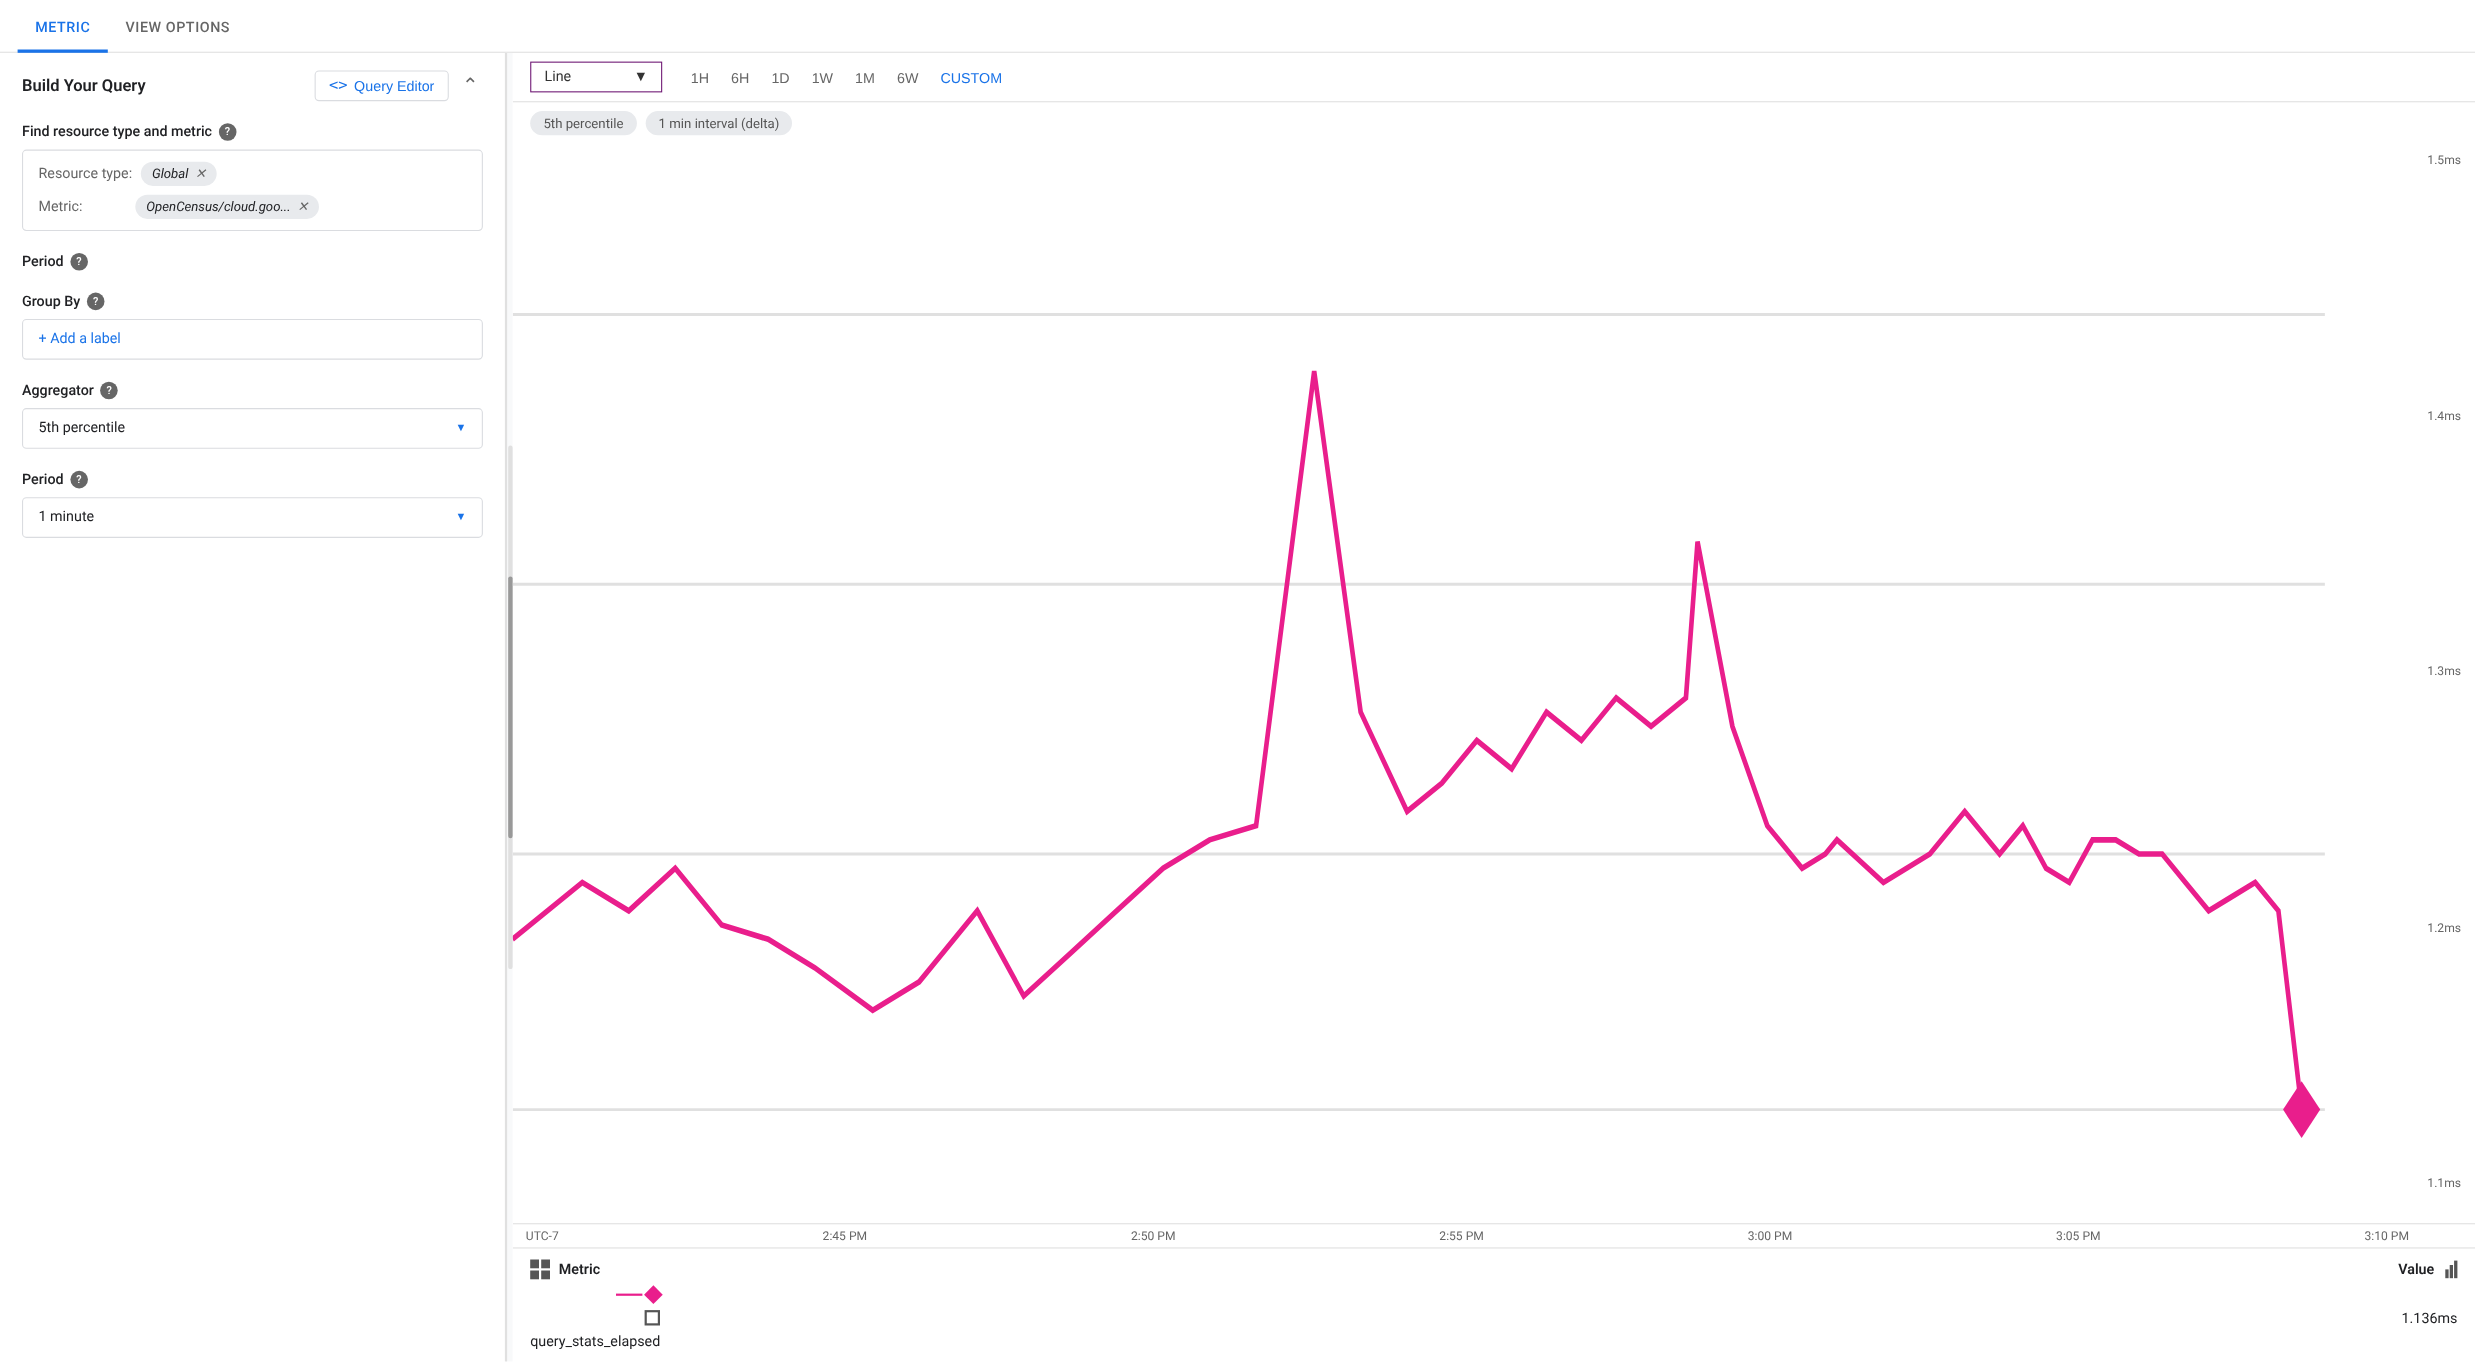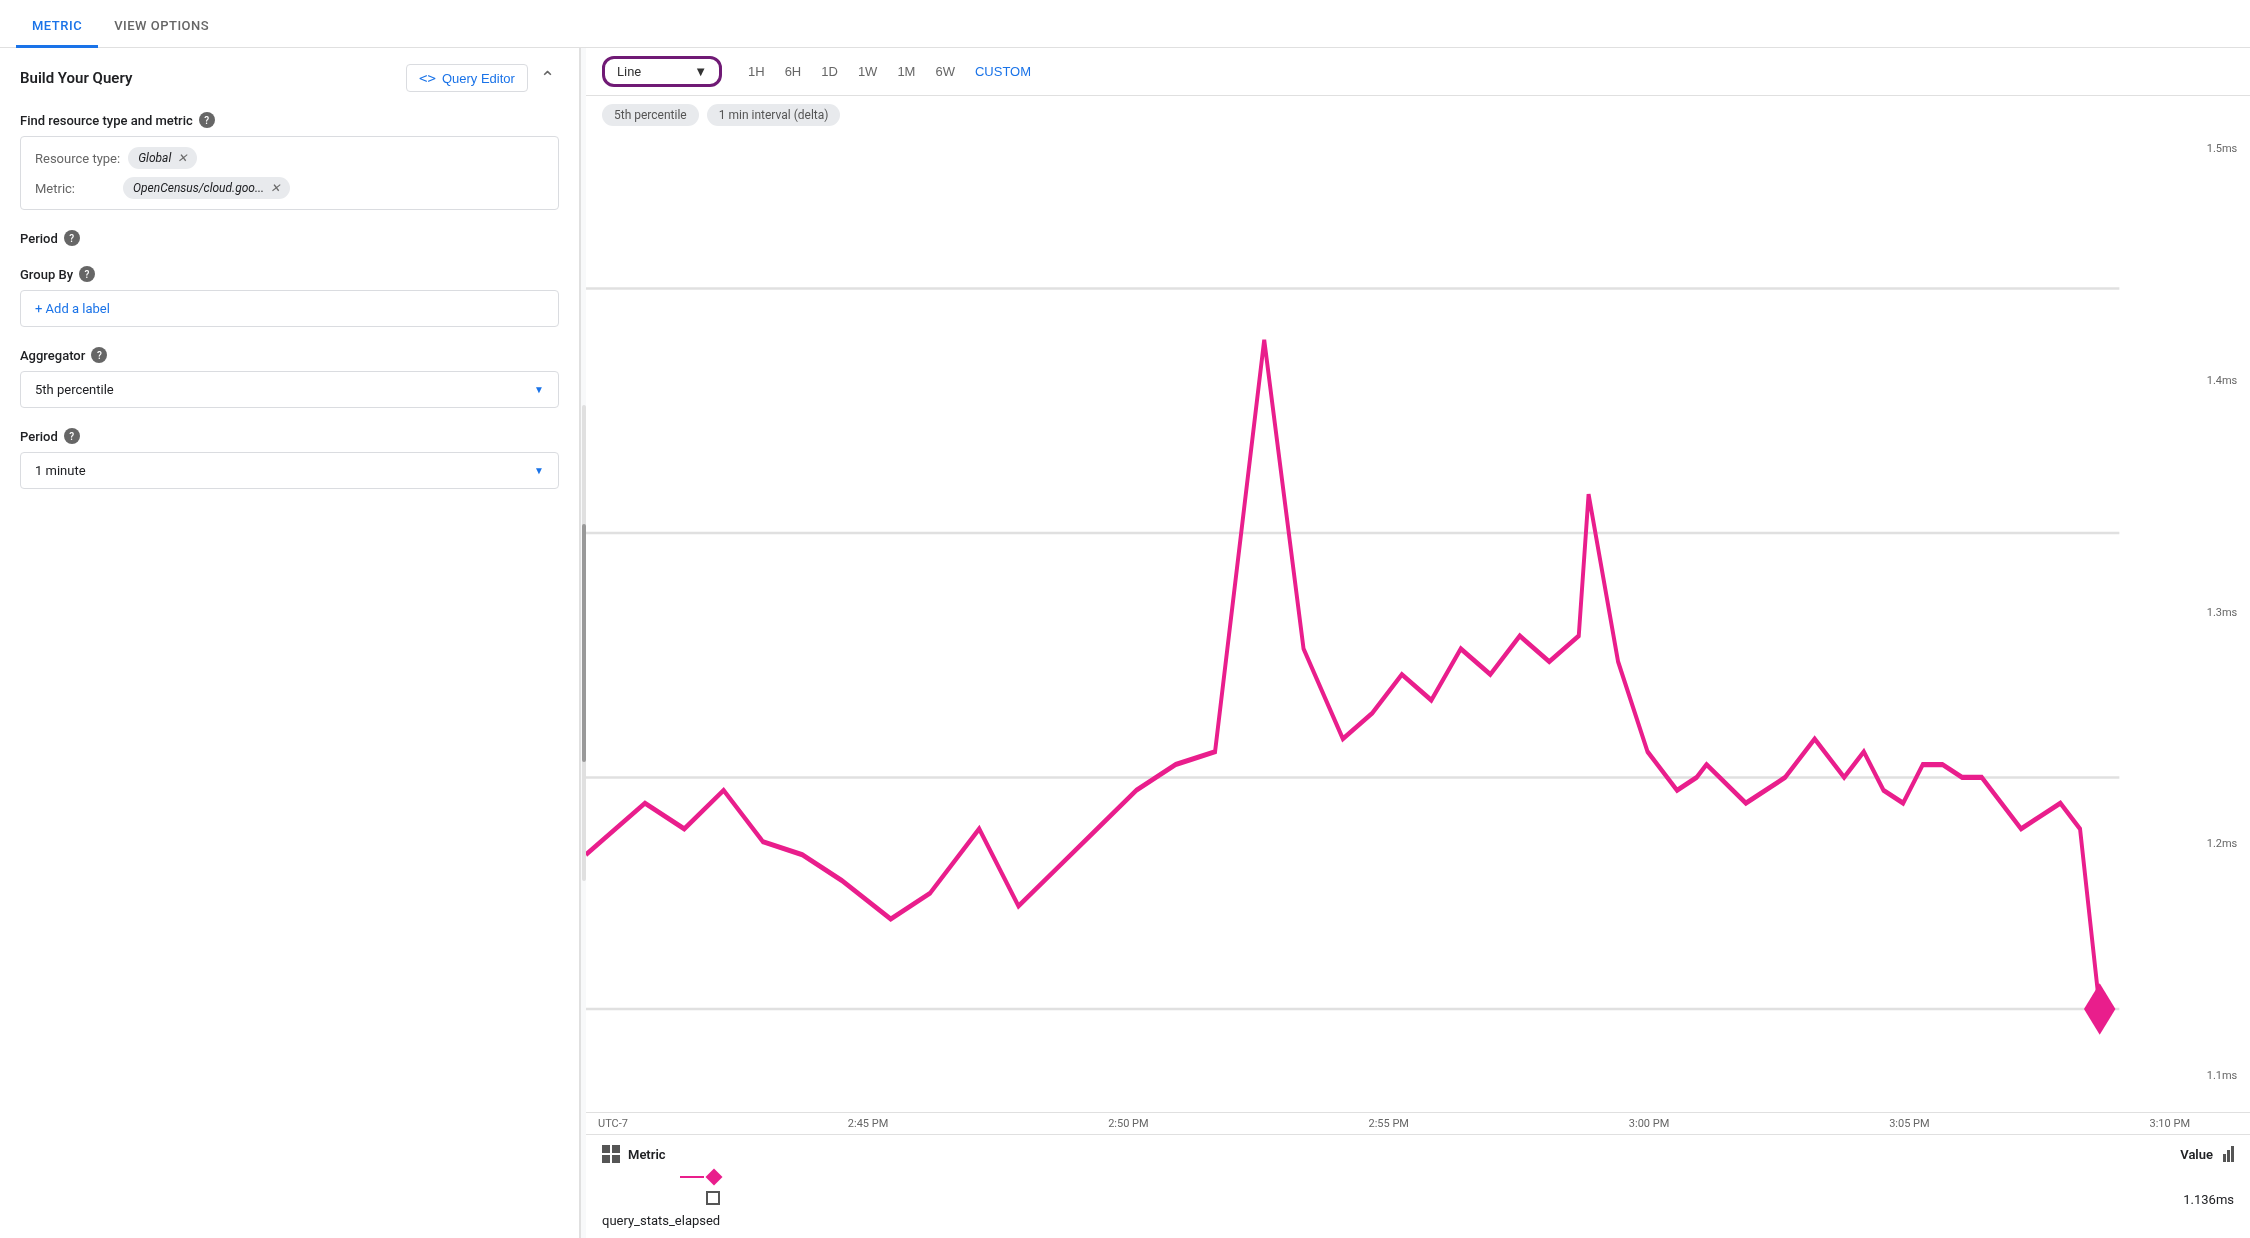--- a/index.html
+++ b/index.html
@@ -5,21 +5,21 @@
     * { box-sizing: border-box; margin: 0; padding: 0; }
     body { font-family: 'Roboto', Arial, sans-serif; font-size: 13px; background: #fff; color: #333; display: flex; flex-direction: column; height: 100vh; overflow: hidden; }
 
     .top-tabs { display: flex; align-items: flex-end; border-bottom: 1px solid #e0e0e0; padding: 0 16px; height: 48px; }
     .tab { padding: 12px 16px; font-size: 13px; font-weight: 500; color: #666; cursor: pointer; border-bottom: 3px solid transparent; margin-bottom: -1px; letter-spacing: 0.5px; }
     .tab.active { color: #1a73e8; border-bottom: 3px solid #1a73e8; }
 
     .main-content { display: flex; flex: 1; overflow: hidden; }
 
     
-    .left-panel { width: 580px; border-right: 1px solid #e0e0e0; overflow-y: auto; padding: 16px 20px; flex-shrink: 0; }
+    .left-panel { width: 460px; border-right: 1px solid #e0e0e0; overflow-y: auto; padding: 16px 20px; flex-shrink: 0; }
 
     .build-query-header { display: flex; align-items: center; justify-content: space-between; margin-bottom: 20px; }
     .build-query-title { font-size: 15px; font-weight: 600; color: #202124; }
     .query-editor-btn { display: flex; align-items: center; gap: 6px; border: 1px solid #dadce0; border-radius: 4px; padding: 5px 12px; font-size: 13px; color: #1a73e8; cursor: pointer; background: #fff; }
     .query-editor-btn .code-icon { font-family: monospace; font-size: 14px; }
     .collapse-btn { background: none; border: none; cursor: pointer; color: #666; font-size: 18px; padding: 0 4px; }
 
     .section { margin-bottom: 20px; }
     .section-label { font-size: 13px; font-weight: 500; color: #202124; margin-bottom: 8px; display: flex; align-items: center; gap: 6px; }
     .help-icon { width: 16px; height: 16px; border-radius: 50%; background: #666; color: #fff; font-size: 10px; display: inline-flex; align-items: center; justify-content: center; cursor: pointer; flex-shrink: 0; }
@@ -34,21 +34,21 @@
     .add-filter-box { border: 1px solid #dadce0; border-radius: 4px; padding: 10px 14px; color: #1a73e8; cursor: pointer; font-size: 13px; }
     .add-label-box { border: 1px solid #dadce0; border-radius: 4px; padding: 10px 14px; color: #1a73e8; cursor: pointer; font-size: 13px; }
 
     .select-box { border: 1px solid #dadce0; border-radius: 4px; padding: 10px 14px; display: flex; align-items: center; justify-content: space-between; cursor: pointer; font-size: 13px; color: #202124; background: #fff; }
     .select-arrow { color: #1a73e8; font-size: 10px; }
 
     
     .right-panel { flex: 1; display: flex; flex-direction: column; overflow: hidden; }
 
     .chart-toolbar { display: flex; align-items: center; padding: 8px 16px; border-bottom: 1px solid #e0e0e0; gap: 0; }
-    .chart-type-select { display: flex; align-items: center; gap: 8px; border: 3px solid #701a75; border-radius: 12px; padding: 5px 12px; cursor: pointer; min-width: 120px; font-size: 13px; margin-right: 16px; }
+    .chart-type-select { display: flex; align-items: center; gap: 8px; border: 1px solid #701a75; border-radius: 0; padding: 5px 12px; cursor: pointer; min-width: 120px; font-size: 13px; margin-right: 16px; }
     .time-btn { padding: 6px 10px; font-size: 13px; color: #666; cursor: pointer; background: none; border: none; font-weight: 500; }
     .time-btn.active { color: #1a73e8; }
 
     .chart-filters { display: flex; gap: 8px; padding: 8px 16px; }
     .filter-chip { background: #e8eaed; border-radius: 16px; padding: 4px 12px; font-size: 12px; color: #555; }
 
     .chart-legend { border-top: 1px solid #e0e0e0; padding: 10px 16px; }
     .legend-header { display: flex; justify-content: space-between; align-items: center; margin-bottom: 8px; }
     .legend-metric-label { font-size: 13px; font-weight: 600; color: #202124; display: flex; align-items: center; gap: 8px; }
     .legend-value-label { font-size: 13px; font-weight: 600; color: #202124; display: flex; align-items: center; gap: 6px; }

